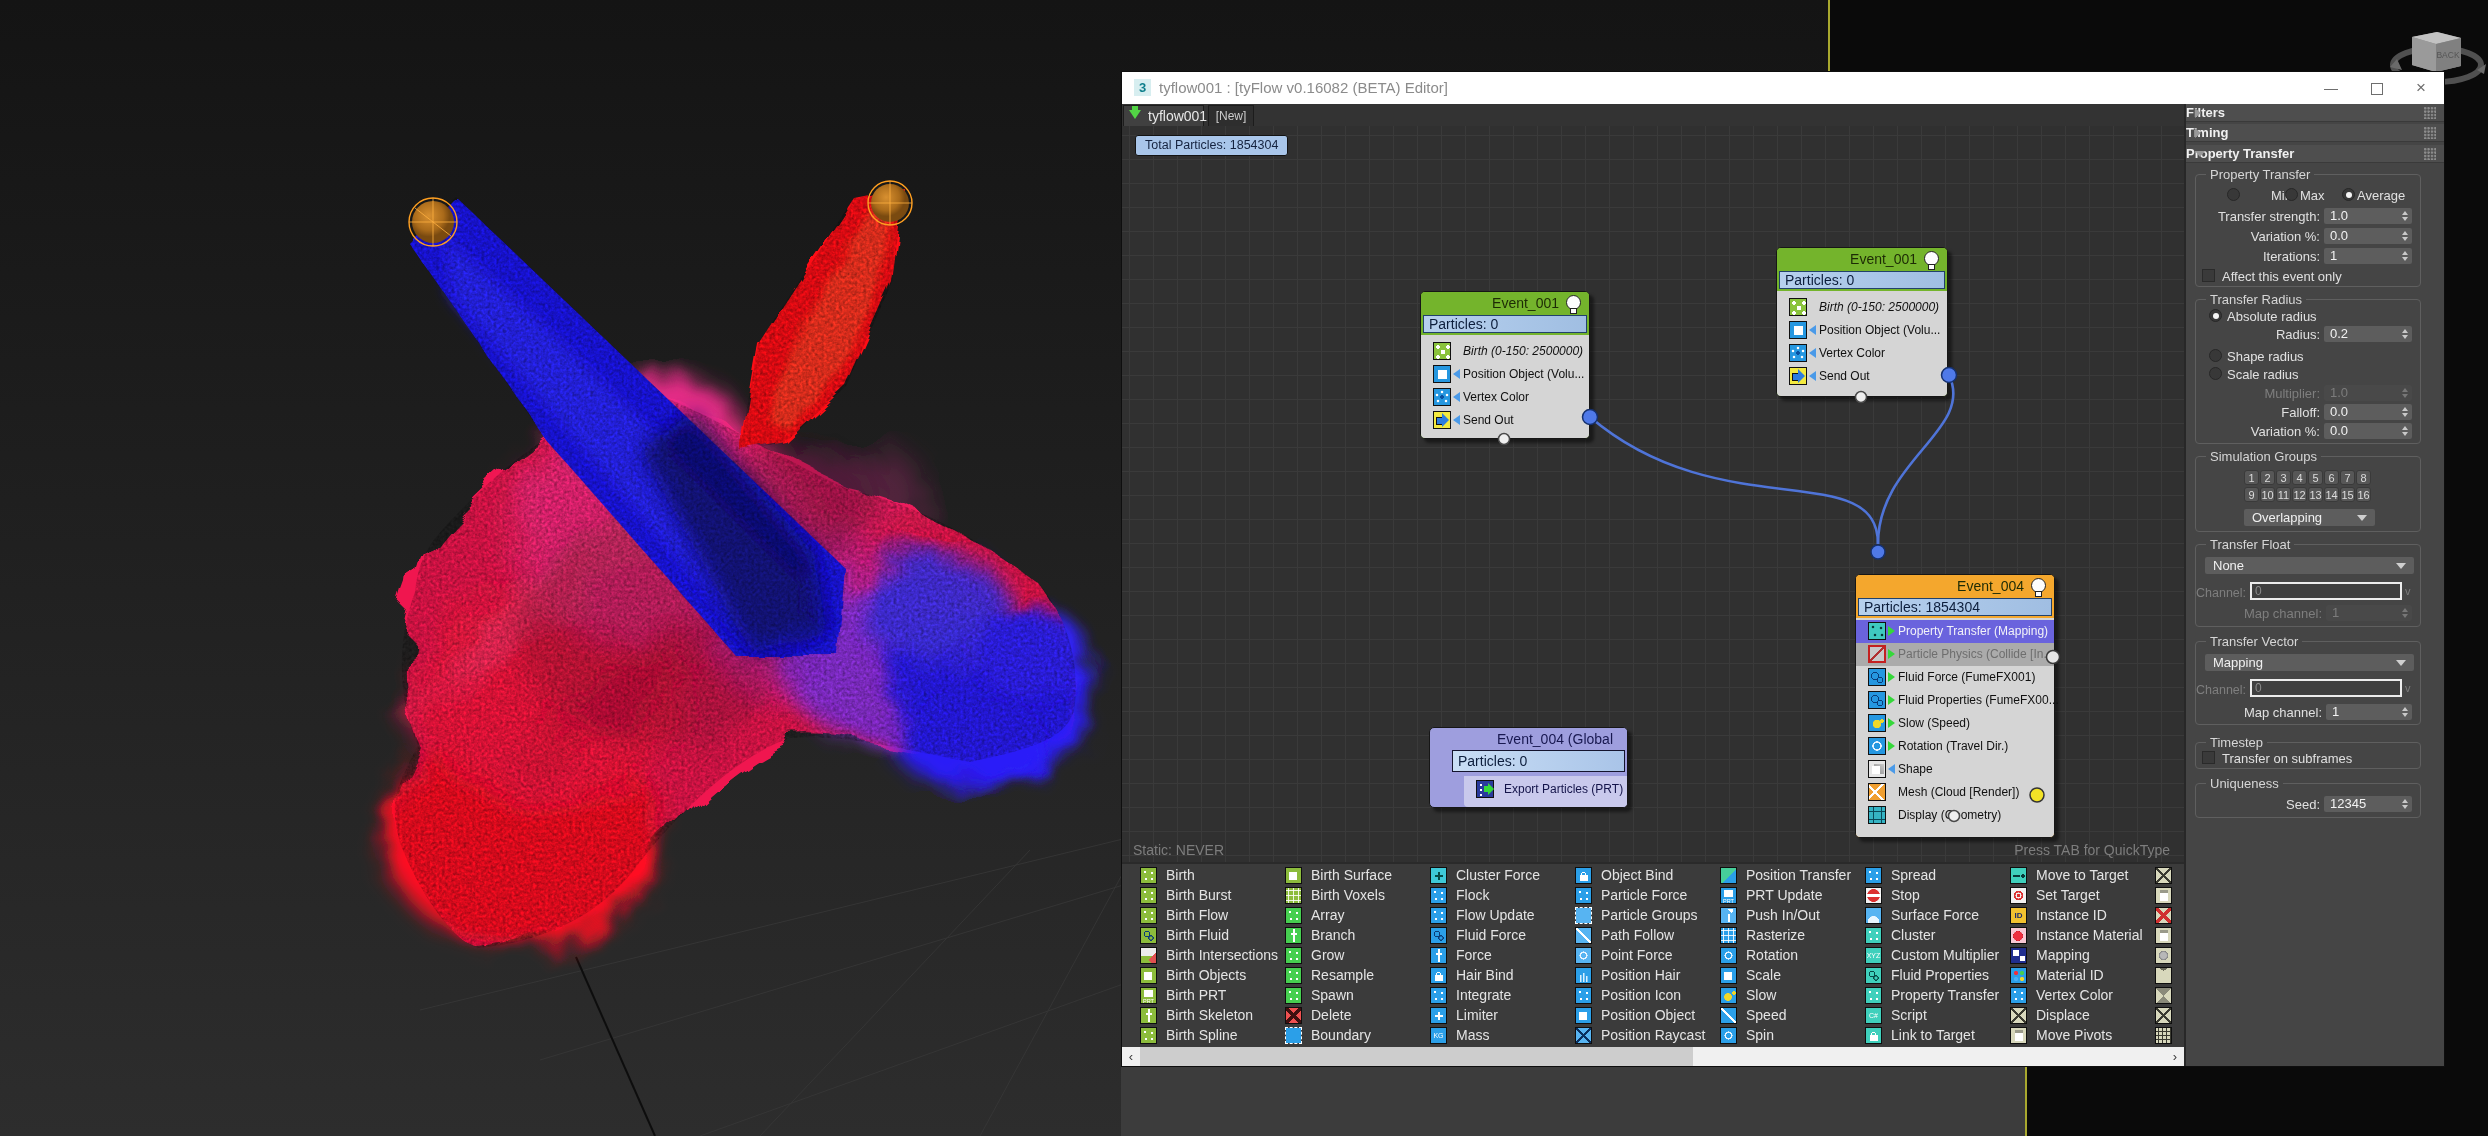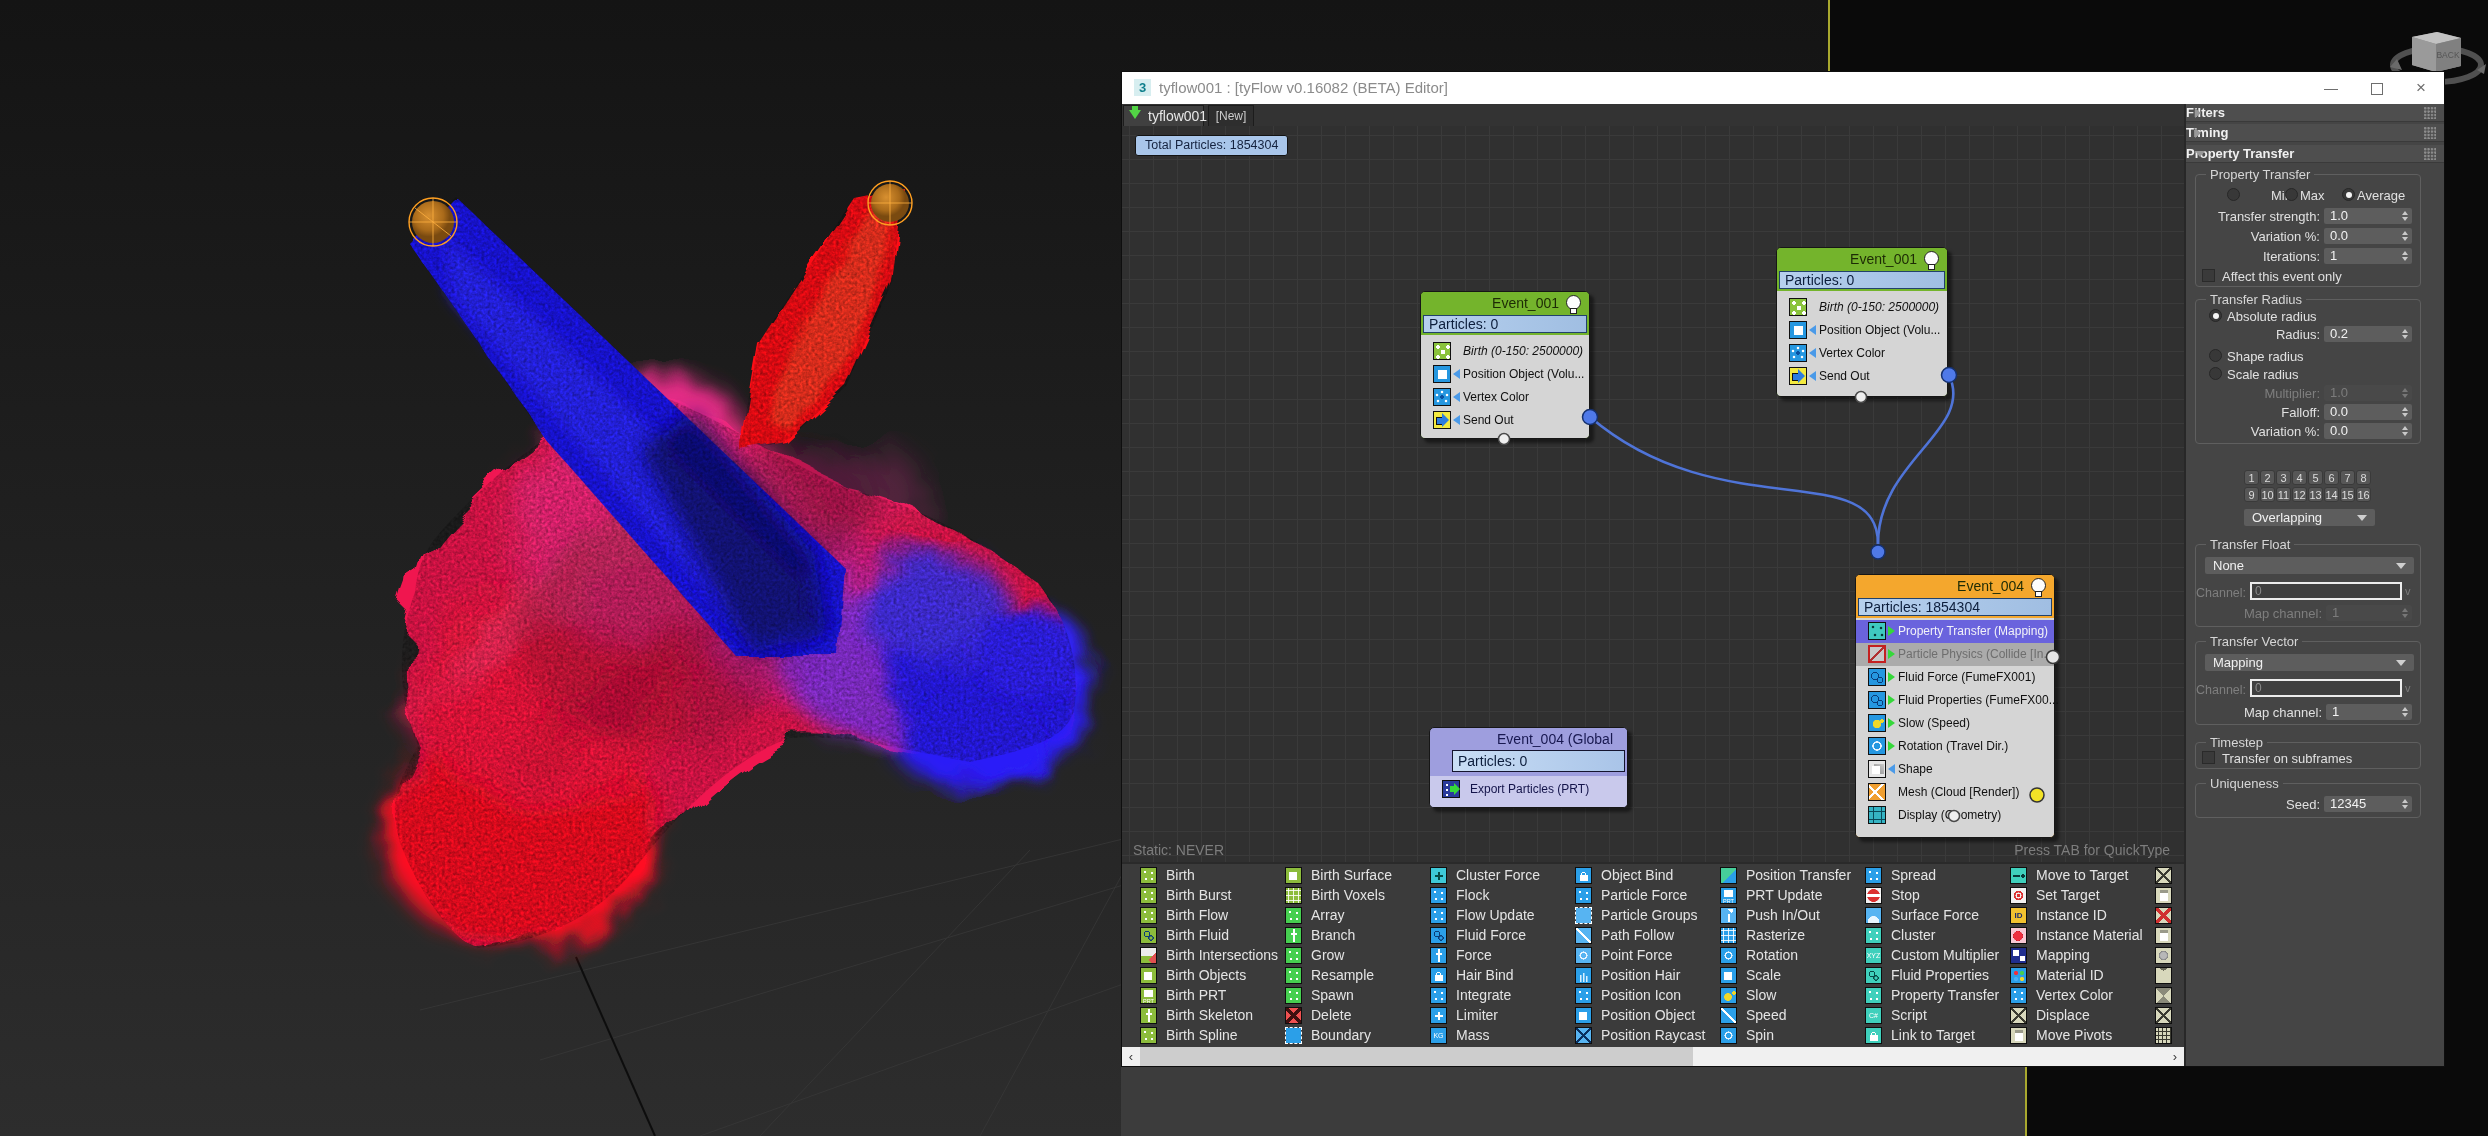--- a/index.html
+++ b/index.html
@@ -347,21 +347,21 @@
           <div class="nrow">
               <span class="ic i-disp"></span>
               <span class="tx">Display (Geometry)</span>
             </div>
         </div>
       </div>
 
       <div class="node" style="left:307px;top:601px;width:199px;height:81px;background:#9e9ede;padding-left:20px;">
         <div class="nh" style="background:#9e9ede;color:#181850;height:22px;line-height:22px;padding-right:14px;">Event_004 (Global Export)</div>
         <div class="np" style="height:22px;line-height:21px;border-color:#14142e;background:linear-gradient(90deg,#c9def5,#a9c4e8);">Particles: 0</div>
-        <div class="nb" style="top:48px;background:#c9c9ec;">
+        <div class="nb" style="top:48px;background:#c9c9ec;margin-left:34px;">
           <div class="nrow" style="margin-top:2px;color:#14144a;">
               <span class="ic i-export"></span>
               <span class="tx" style="left:40px;">Export Particles (PRT)</span>
             </div>
         </div>
       </div>
       <svg id="wires" width="1062" height="736" style="position:absolute;left:0;top:0;pointer-events:none;">
         <path d="M468,291 C598,402 756,330 756,418" fill="none" stroke="#4f74d8" stroke-width="2.6"></path>
         <path d="M827,249 C853,304 756,334 756,418" fill="none" stroke="#4f74d8" stroke-width="2.6"></path>
         <circle cx="468" cy="291" r="7.5" fill="#4f79e8" stroke="#15306e" stroke-width="1.5"></circle>
@@ -707,20 +707,23 @@
       <span class="rad" style="left:23px;top:245px;"></span>
         <span class="lbl" style="left:41px;top:245px;">Shape radius</span>
       <span class="rad" style="left:23px;top:263px;"></span>
         <span class="lbl" style="left:41px;top:263px;">Scale radius</span>
       <span class="lbl dis" style="left:0;width:134px;top:282px;">Multiplier:</span>
         <span class="fld dis" style="left:138px;top:281px;width:88px;">1.0<span class="spn"></span></span>
       <span class="lbl" style="left:0;width:134px;top:301px;">Falloff:</span>
         <span class="fld" style="left:138px;top:300px;width:88px;">0.0<span class="spn"></span></span>
       <span class="lbl" style="left:0;width:134px;top:320px;">Variation %:</span>
         <span class="fld" style="left:138px;top:319px;width:88px;">0.0<span class="spn"></span></span>
+      <div class="grp" style="top:352px;height:76px;">
+          <span class="gt">Simulation Groups</span>
+        </div>
       <span class="nbt" style="left:58px;top:366px;">1</span>
         <span class="nbt" style="left:74px;top:366px;">2</span>
         <span class="nbt" style="left:90px;top:366px;">3</span>
         <span class="nbt" style="left:106px;top:366px;">4</span>
         <span class="nbt" style="left:122px;top:366px;">5</span>
         <span class="nbt" style="left:138px;top:366px;">6</span>
         <span class="nbt" style="left:154px;top:366px;">7</span>
         <span class="nbt" style="left:170px;top:366px;">8</span>
       <span class="nbt" style="left:58px;top:383px;">9</span>
         <span class="nbt" style="left:74px;top:383px;">10</span>

